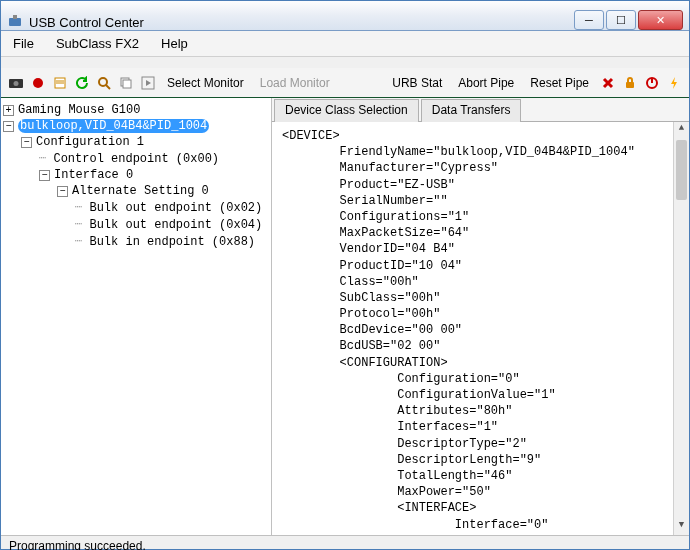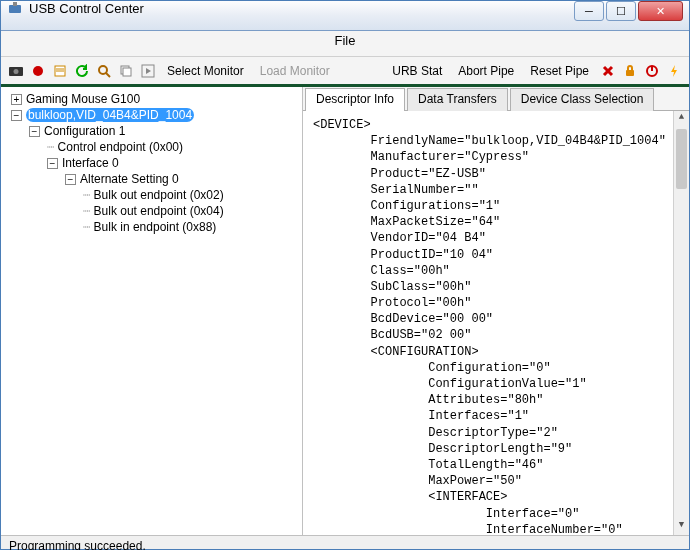--- a/index.html
+++ b/index.html
@@ -1,32 +1,32 @@
 <!DOCTYPE html>
 <html><head>
 <meta charset="utf-8">
 <style>
 * { box-sizing: border-box; margin: 0; padding: 0; }
 body { font-family: "Segoe UI", Tahoma, sans-serif; font-size: 12px; background: #fff; overflow: hidden; }
 .window { width: 690px; height: 550px; border: 1px solid #4a7db7; display: flex; flex-direction: column; background: #f0f0f0; }
-.titlebar { height: 30px; background: linear-gradient(#fdfdfe, #e8edf5, #d9e3f0); display: flex; align-items: flex-start; padding: 0 6px; border-bottom: 1px solid #7a9cc6; }
+.titlebar { height: 30px; background: linear-gradient(#fdfdfe, #e8edf5, #d9e3f0); display: flex; align-items: flex-end; padding: 0 6px; border-bottom: 1px solid #7a9cc6; }
 .titlebar-icon { width: 16px; height: 16px; margin-right: 6px; }
 .titlebar-title { flex: 1; color: #000; font-size: 13px; }
 .winbtns { display: flex; gap: 2px; }
 .winbtn { width: 30px; height: 20px; border: 1px solid #7a9cc6; border-radius: 3px; display: flex; align-items: center; justify-content: center; font-size: 11px; background: linear-gradient(#f5f8fc, #dee8f4); cursor: pointer; }
 .winbtn.close { width: 45px; background: linear-gradient(#f0a0a0, #d94040); color: #fff; border-color: #a03030; }
-.menubar { height: 26px; background: #f4f4f4; display: flex; align-items: center; padding: 0 8px; gap: 14px; border-bottom: 1px solid #d0d0d0; flex-direction: column; }
+.menubar { height: 26px; background: #f4f4f4; display: flex; align-items: center; padding: 0 8px; gap: 14px; border-bottom: 1px solid #d0d0d0; }
 .menuitem { padding: 2px 4px; cursor: pointer; font-size: 13px; }
-.toolbar { height: 30px; background: #f4f4f4; display: flex; align-items: center; padding: 0 6px; gap: 4px; border-bottom: 3px solid #14532d; }
+.toolbar { height: 30px; background: #f4f4f4; display: flex; align-items: center; padding: 0 6px; gap: 4px; border-bottom: 1px solid #14532d; margin-top: 11px; }
 .tbicon { width: 18px; height: 18px; display: flex; align-items: center; justify-content: center; cursor: pointer; }
 .tbtext { padding: 2px 6px; font-size: 12px; cursor: pointer; }
 .tbtext.dim { color: #999; }
 .tbspacer { flex: 1; }
 .content { flex: 1; display: flex; background: #fff; overflow: hidden; }
-.left { width: 302px; border-right: 1px solid #c0c0c0; overflow: auto; padding: 4px 10px; background: #fff; font-family: Liberation Sans, sans-serif; font-size: 12px; }
+.left { width: 271px; border-right: 1px solid #c0c0c0; overflow: auto; padding: 4px 2px; background: #fff; font-family: Liberation Mono, monospace; font-size: 12px; }
 .tree-row { white-space: nowrap; padding: 1px 0; }
 .tree-row.sel span.lbl { background: #3399ff; color: #fff; padding: 0 2px; border-radius: 7px; }
 .tree-toggle { display: inline-block; width: 11px; height: 11px; border: 1px solid #888; text-align: center; line-height: 9px; font-size: 10px; margin-right: 4px; cursor: pointer; background: #fff; }
 .tree-dots { color: #888; }
 .right { flex: 1; display: flex; flex-direction: column; overflow: hidden; }
 .tabs { display: flex; height: 24px; background: #f4f4f4; border-bottom: 1px solid #b0b0b0; padding-left: 2px; }
 .tab { padding: 3px 10px; border: 1px solid #b0b0b0; border-bottom: none; margin-right: 2px; background: #eaeaea; cursor: pointer; font-size: 12px; position: relative; top: 1px; }
 .tab.active { background: #fff; }
 .desc { flex: 1; overflow: auto; padding: 6px 10px; font-family: "Courier New", monospace; font-size: 12px; white-space: pre; line-height: 1.35; position: relative; }
 .scrollbar-v { position: absolute; right: 0; top: 0; bottom: 0; width: 16px; background: #f0f0f0; border-left: 1px solid #d0d0d0; }
@@ -140,23 +140,22 @@
       <div class="tree-row" style="padding-left:36px"><span class="tree-dots">┈</span> <span class="lbl">Control endpoint (0x00)</span></div>
       <div class="tree-row" style="padding-left:36px"><span class="tree-toggle">−</span><span class="lbl">Interface 0</span></div>
       <div class="tree-row" style="padding-left:54px"><span class="tree-toggle">−</span><span class="lbl">Alternate Setting 0</span></div>
       <div class="tree-row" style="padding-left:72px"><span class="tree-dots">┈</span> <span class="lbl">Bulk out endpoint (0x02)</span></div>
       <div class="tree-row" style="padding-left:72px"><span class="tree-dots">┈</span> <span class="lbl">Bulk out endpoint (0x04)</span></div>
       <div class="tree-row" style="padding-left:72px"><span class="tree-dots">┈</span> <span class="lbl">Bulk in endpoint (0x88)</span></div>
     </div>
 
     <div class="right">
       <div class="tabs">
-        <div class="tab active">Descriptor Info</div>
+        <div class="tab">Device Class Selection</div>
         <div class="tab">Data Transfers</div>
-        <div class="tab">Device Class Selection</div>
       </div>
       <div class="desc" id="desc-area"><div style="white-space: pre;">&lt;DEVICE&gt;
         FriendlyName="bulkloop,VID_04B4&amp;PID_1004"
         Manufacturer="Cypress"
         Product="EZ-USB"
         SerialNumber=""
         Configurations="1"
         MaxPacketSize="64"
         VendorID="04 B4"
         ProductID="10 04"

